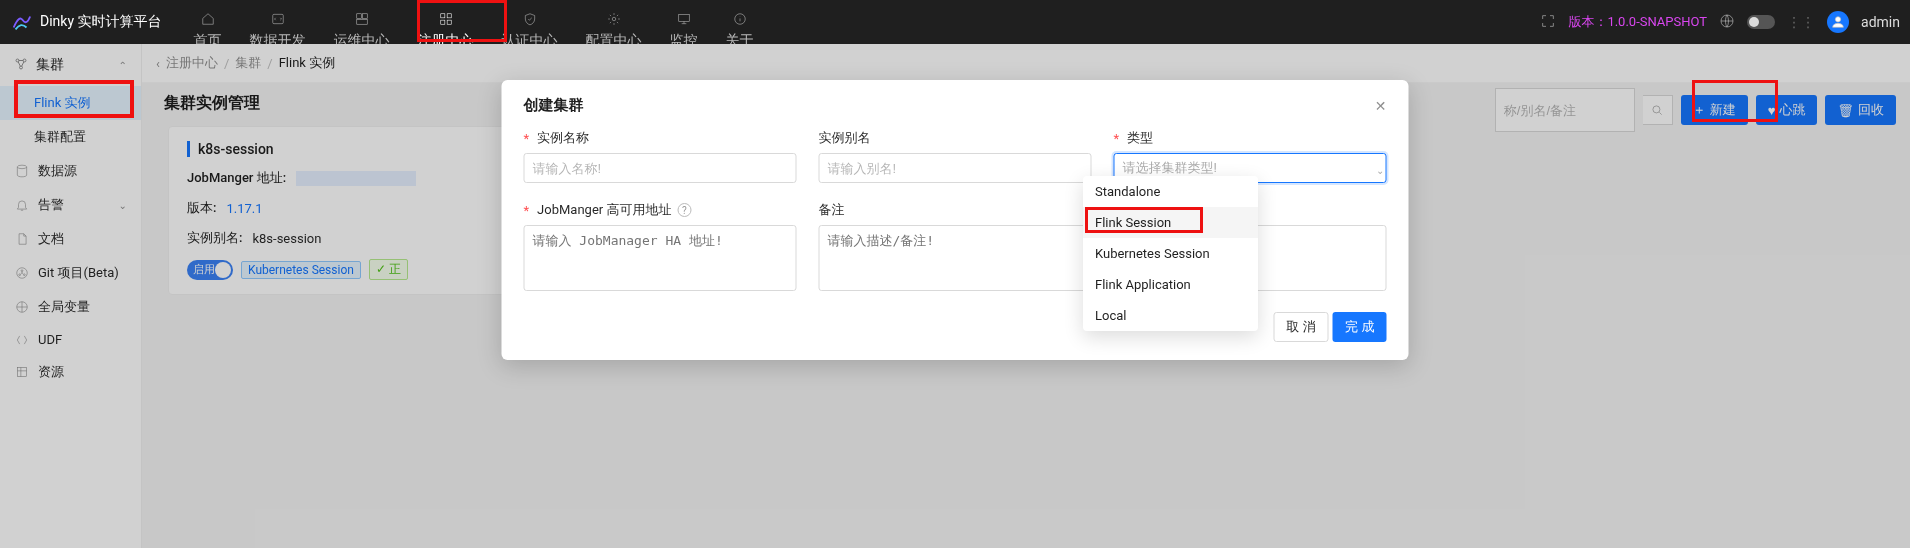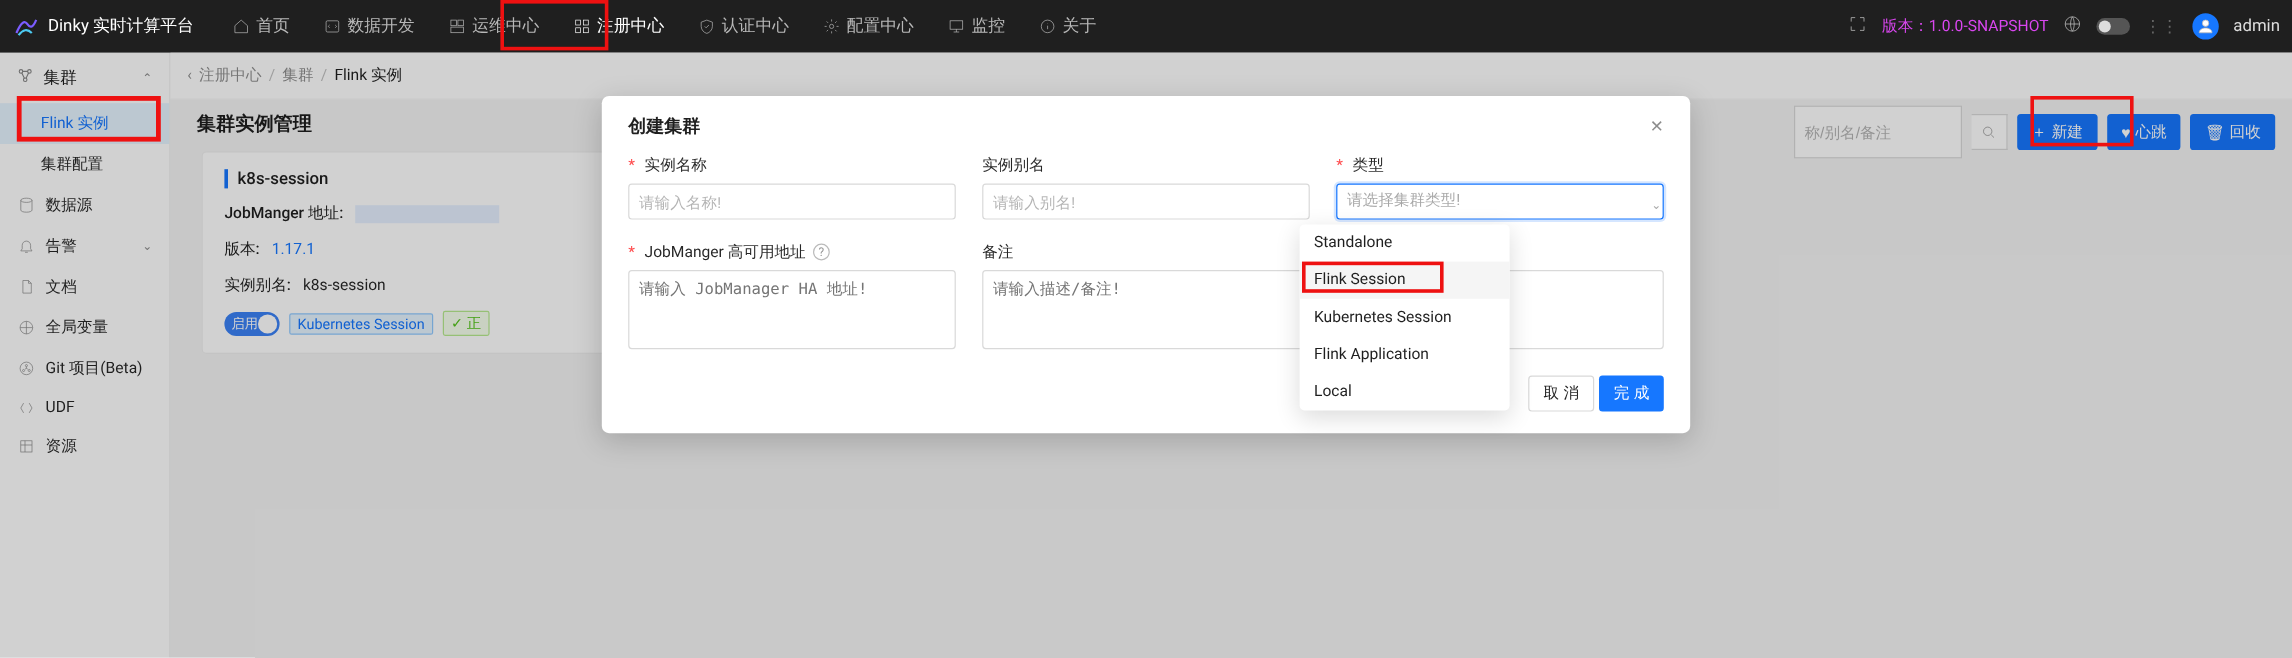--- a/index.html
+++ b/index.html
@@ -33,20 +33,21 @@
   .nav-items { display: flex; align-items: center; height: 100%; }
   .nav-item {
     display: flex;
     align-items: center;
     gap: 6px;
     height: 100%;
     padding: 12px 14px;
     color: #b8b8b8;
     cursor: pointer;
     position: relative;
+    flex-direction: column;
   }
   .nav-item .ic { width: 14px; height: 14px; display: inline-flex; align-items: center; justify-content: center; }
   .nav-item .ic svg { width: 14px; height: 14px; stroke: #b8b8b8; fill: none; }
   .nav-item.active { color: #fff; }
   .nav-item.active .ic svg { stroke: #fff; }
   .nav-highlight {
     position: absolute;
     border: 3px solid #e11;
     pointer-events: none;
   }
@@ -186,21 +187,21 @@
   .info-ic { display:inline-flex; width:14px; height:14px; border:1px solid #bbb; border-radius:50%; align-items:center; justify-content:center; font-size:10px; color:#999;}
 
   
   .dropdown {
     position:absolute;
     width: 175px;
     background:#fff; border-radius:4px;
     box-shadow:0 6px 20px rgba(0,0,0,0.14);
     overflow:visible;
     left: calc(50% + 128px);
-    top: 187px;
+    top: 176px;
   }
   .dd-item { padding:8px 12px; font-size:13px; cursor:pointer; position:relative;}
   .dd-item:hover, .dd-item.selected { background:#f5f5f5; }
   .hl-dd { position:absolute; border:3px solid #e11; pointer-events:none; left:2px; top:31px; width:118px; height:26px;}
 
   .modal-footer { display:flex; justify-content:flex-end; gap:4px; padding: 12px 22px 18px;}
   .btn-default { background:#fff; color:rgba(0,0,0,0.88); border:1px solid #d9d9d9;}
 
   input::placeholder, .placeholder { color: rgba(0,0,0,0.30); font-size:13px;}
 </style>
@@ -368,36 +369,36 @@
           <path d="M7 3 H15 L19 7 V21 H7 Z"></path>
           <path d="M15 3 V7 H19"></path>
         </svg>
       </span>
     <span>文档</span>
   </div>
   <div class="side-top-item">
     <span class="sic">
         <svg viewBox="0 0 24 24">
           <circle cx="12" cy="12" r="9"></circle>
-          <path d="M3 12 H21 M12 3 V21"></path>
-        </svg>
-      </span>
-    <span>全局变量</span>
-  </div>
-  <div class="side-top-item">
-    <span class="sic">
-        <svg viewBox="0 0 24 24">
-          <circle cx="12" cy="12" r="9"></circle>
           <circle cx="12" cy="8" r="1.5"></circle>
           <circle cx="8" cy="15" r="1.5"></circle>
           <circle cx="16" cy="15" r="1.5"></circle>
           <path d="M12 9.5 V12 M10 13 L12 12 L14 13"></path>
         </svg>
       </span>
     <span>Git 项目(Beta)</span>
+  </div>
+  <div class="side-top-item">
+    <span class="sic">
+        <svg viewBox="0 0 24 24">
+          <circle cx="12" cy="12" r="9"></circle>
+          <path d="M3 12 H21 M12 3 V21"></path>
+        </svg>
+      </span>
+    <span>全局变量</span>
   </div>
   <div class="side-top-item">
     <span class="sic">
         <svg viewBox="0 0 24 24">
           <path d="M8 5 L4 12 L8 19 M16 5 L20 12 L16 19"></path>
         </svg>
       </span>
     <span>UDF</span>
   </div>
   <div class="side-top-item">

